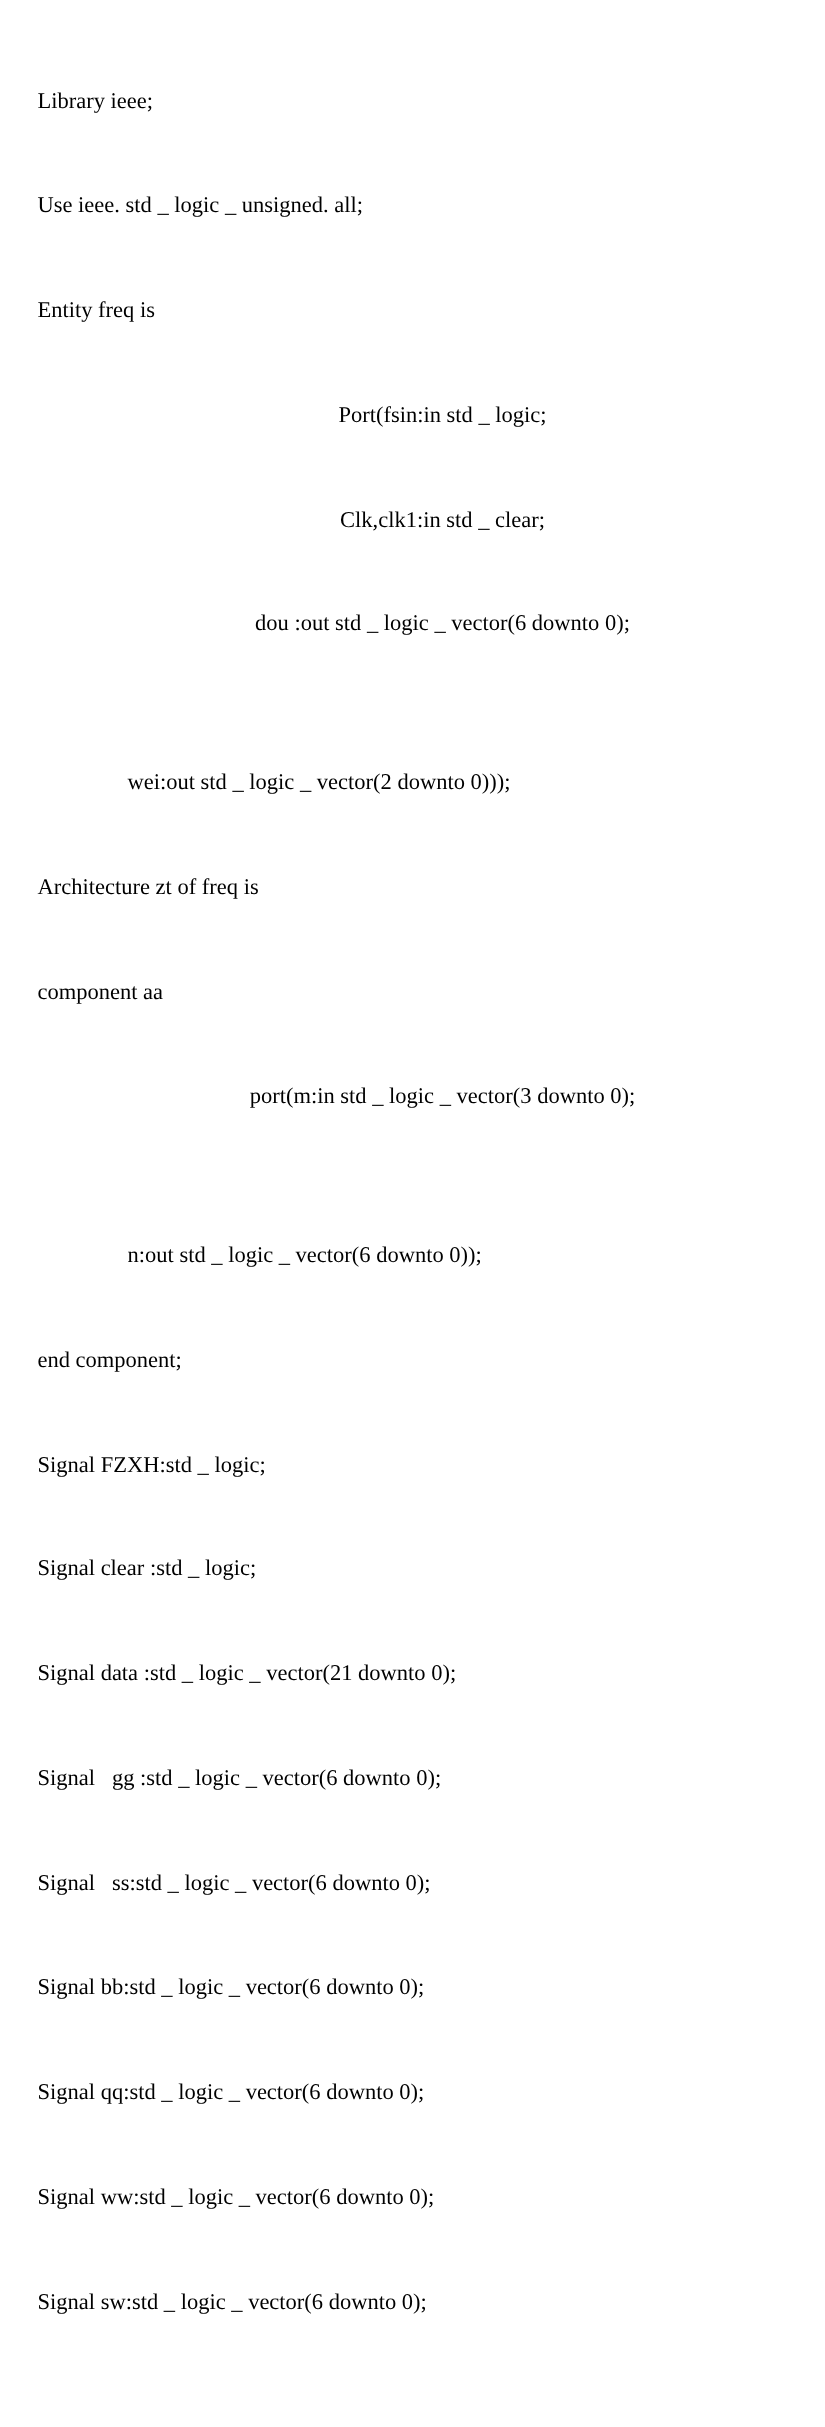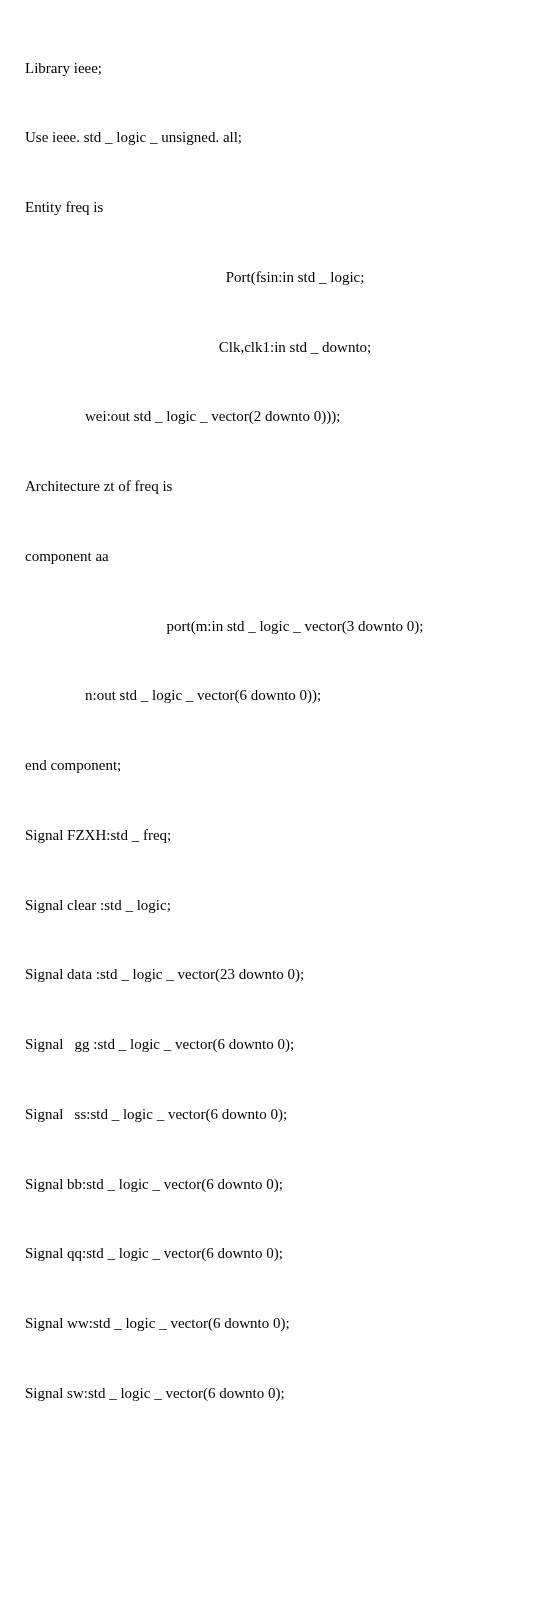--- a/index.html
+++ b/index.html
@@ -29,40 +29,42 @@
       min-height: 1.55em;
     }
 
     .indent1 {
       padding-left: 30px;
       text-align: center;
     }
 
     .indent2 {
       padding-left: 60px;
+      margin-top: 36px;
     }
   </style>
 </head>
 <body>
 
 <div class="code-block">
   <span class="line">Library ieee;</span>
   <span class="line">Use ieee. std _ logic _ unsigned. all;</span>
   <span class="line">Entity freq is</span>
   <span class="line indent1">Port(fsin:in std _ logic;</span>
-  <span class="line indent1">Clk,clk1:in std _ downto;</span>
+  <span class="line indent1">Clk,clk1:in std _ clear;</span>
+  <span class="line indent1">dou :out std _ logic _ vector(6 downto 0);</span>
   <span class="line indent2">wei:out std _ logic _ vector(2 downto 0)));</span>
   <span class="line">Architecture zt of freq is</span>
   <span class="line">component aa</span>
   <span class="line indent1">port(m:in std _ logic _ vector(3 downto 0);</span>
   <span class="line indent2">n:out std _ logic _ vector(6 downto 0));</span>
   <span class="line">end component;</span>
-  <span class="line">Signal FZXH:std _ freq;</span>
+  <span class="line">Signal FZXH:std _ logic;</span>
   <span class="line">Signal clear :std _ logic;</span>
-  <span class="line">Signal data :std _ logic _ vector(23 downto 0);</span>
+  <span class="line">Signal data :std _ logic _ vector(21 downto 0);</span>
   <span class="line">Signal &nbsp; gg :std _ logic _ vector(6 downto 0);</span>
   <span class="line">Signal &nbsp; ss:std _ logic _ vector(6 downto 0);</span>
   <span class="line">Signal bb:std _ logic _ vector(6 downto 0);</span>
   <span class="line">Signal qq:std _ logic _ vector(6 downto 0);</span>
   <span class="line">Signal ww:std _ logic _ vector(6 downto 0);</span>
   <span class="line">Signal sw:std _ logic _ vector(6 downto 0);</span>
   
   
   
   

